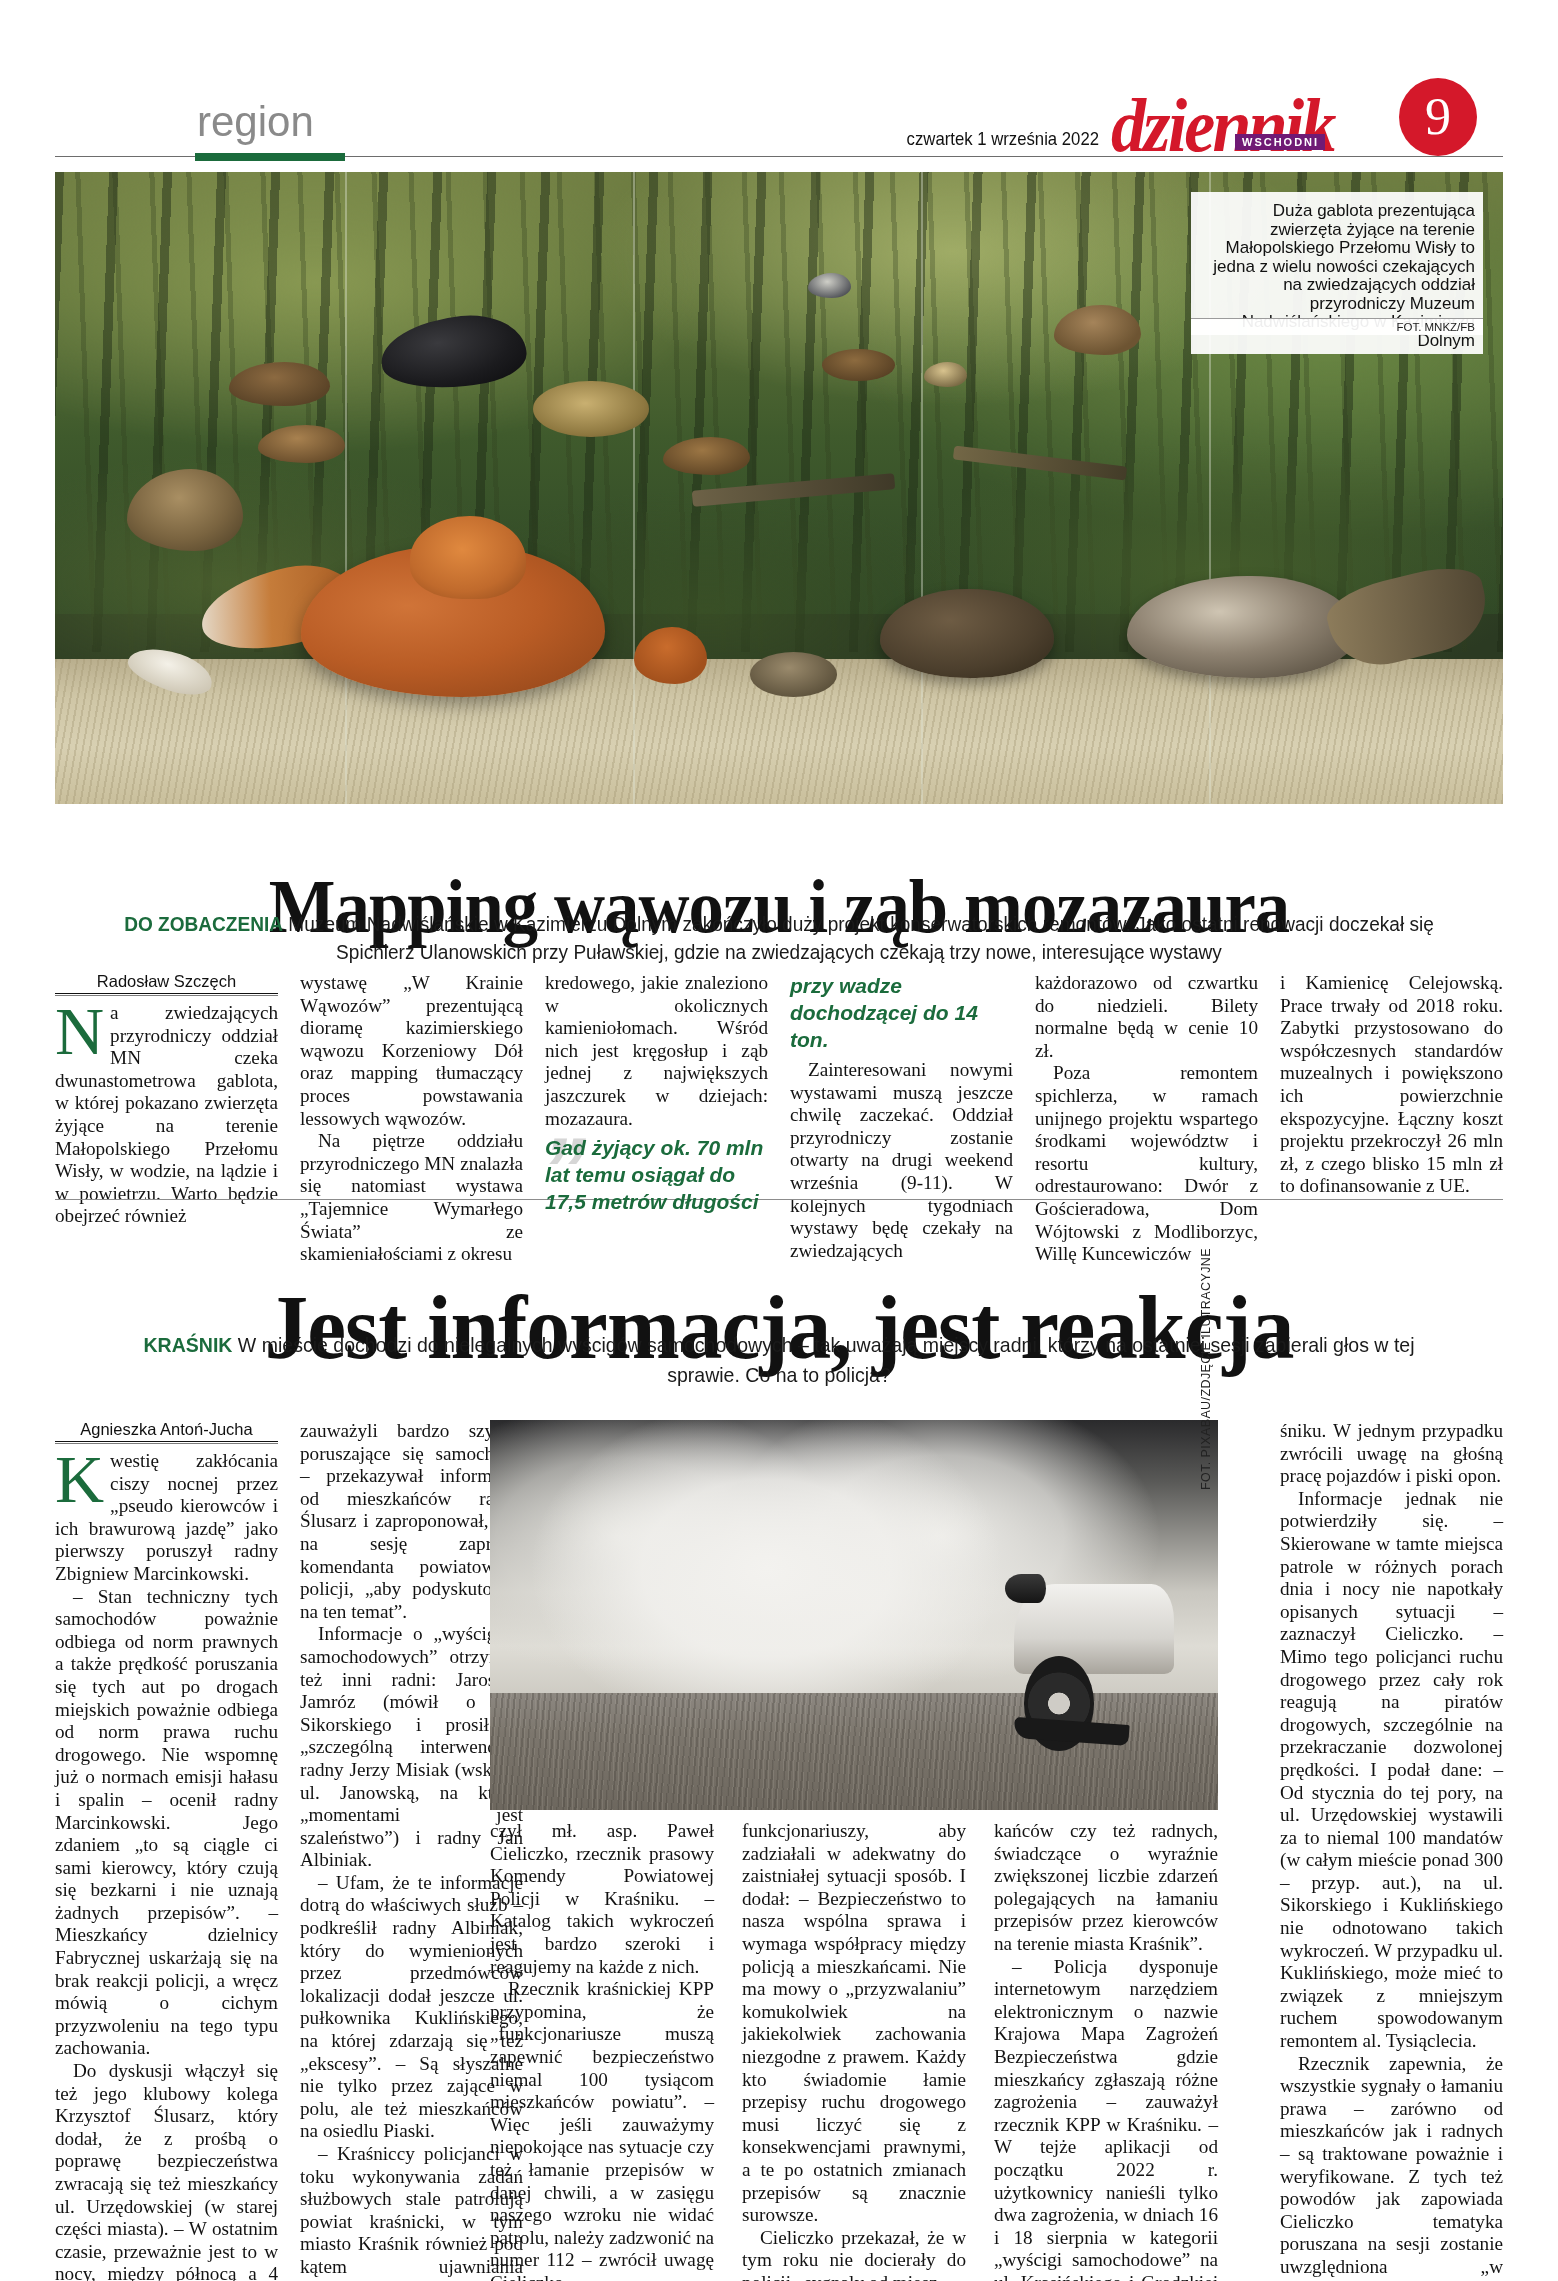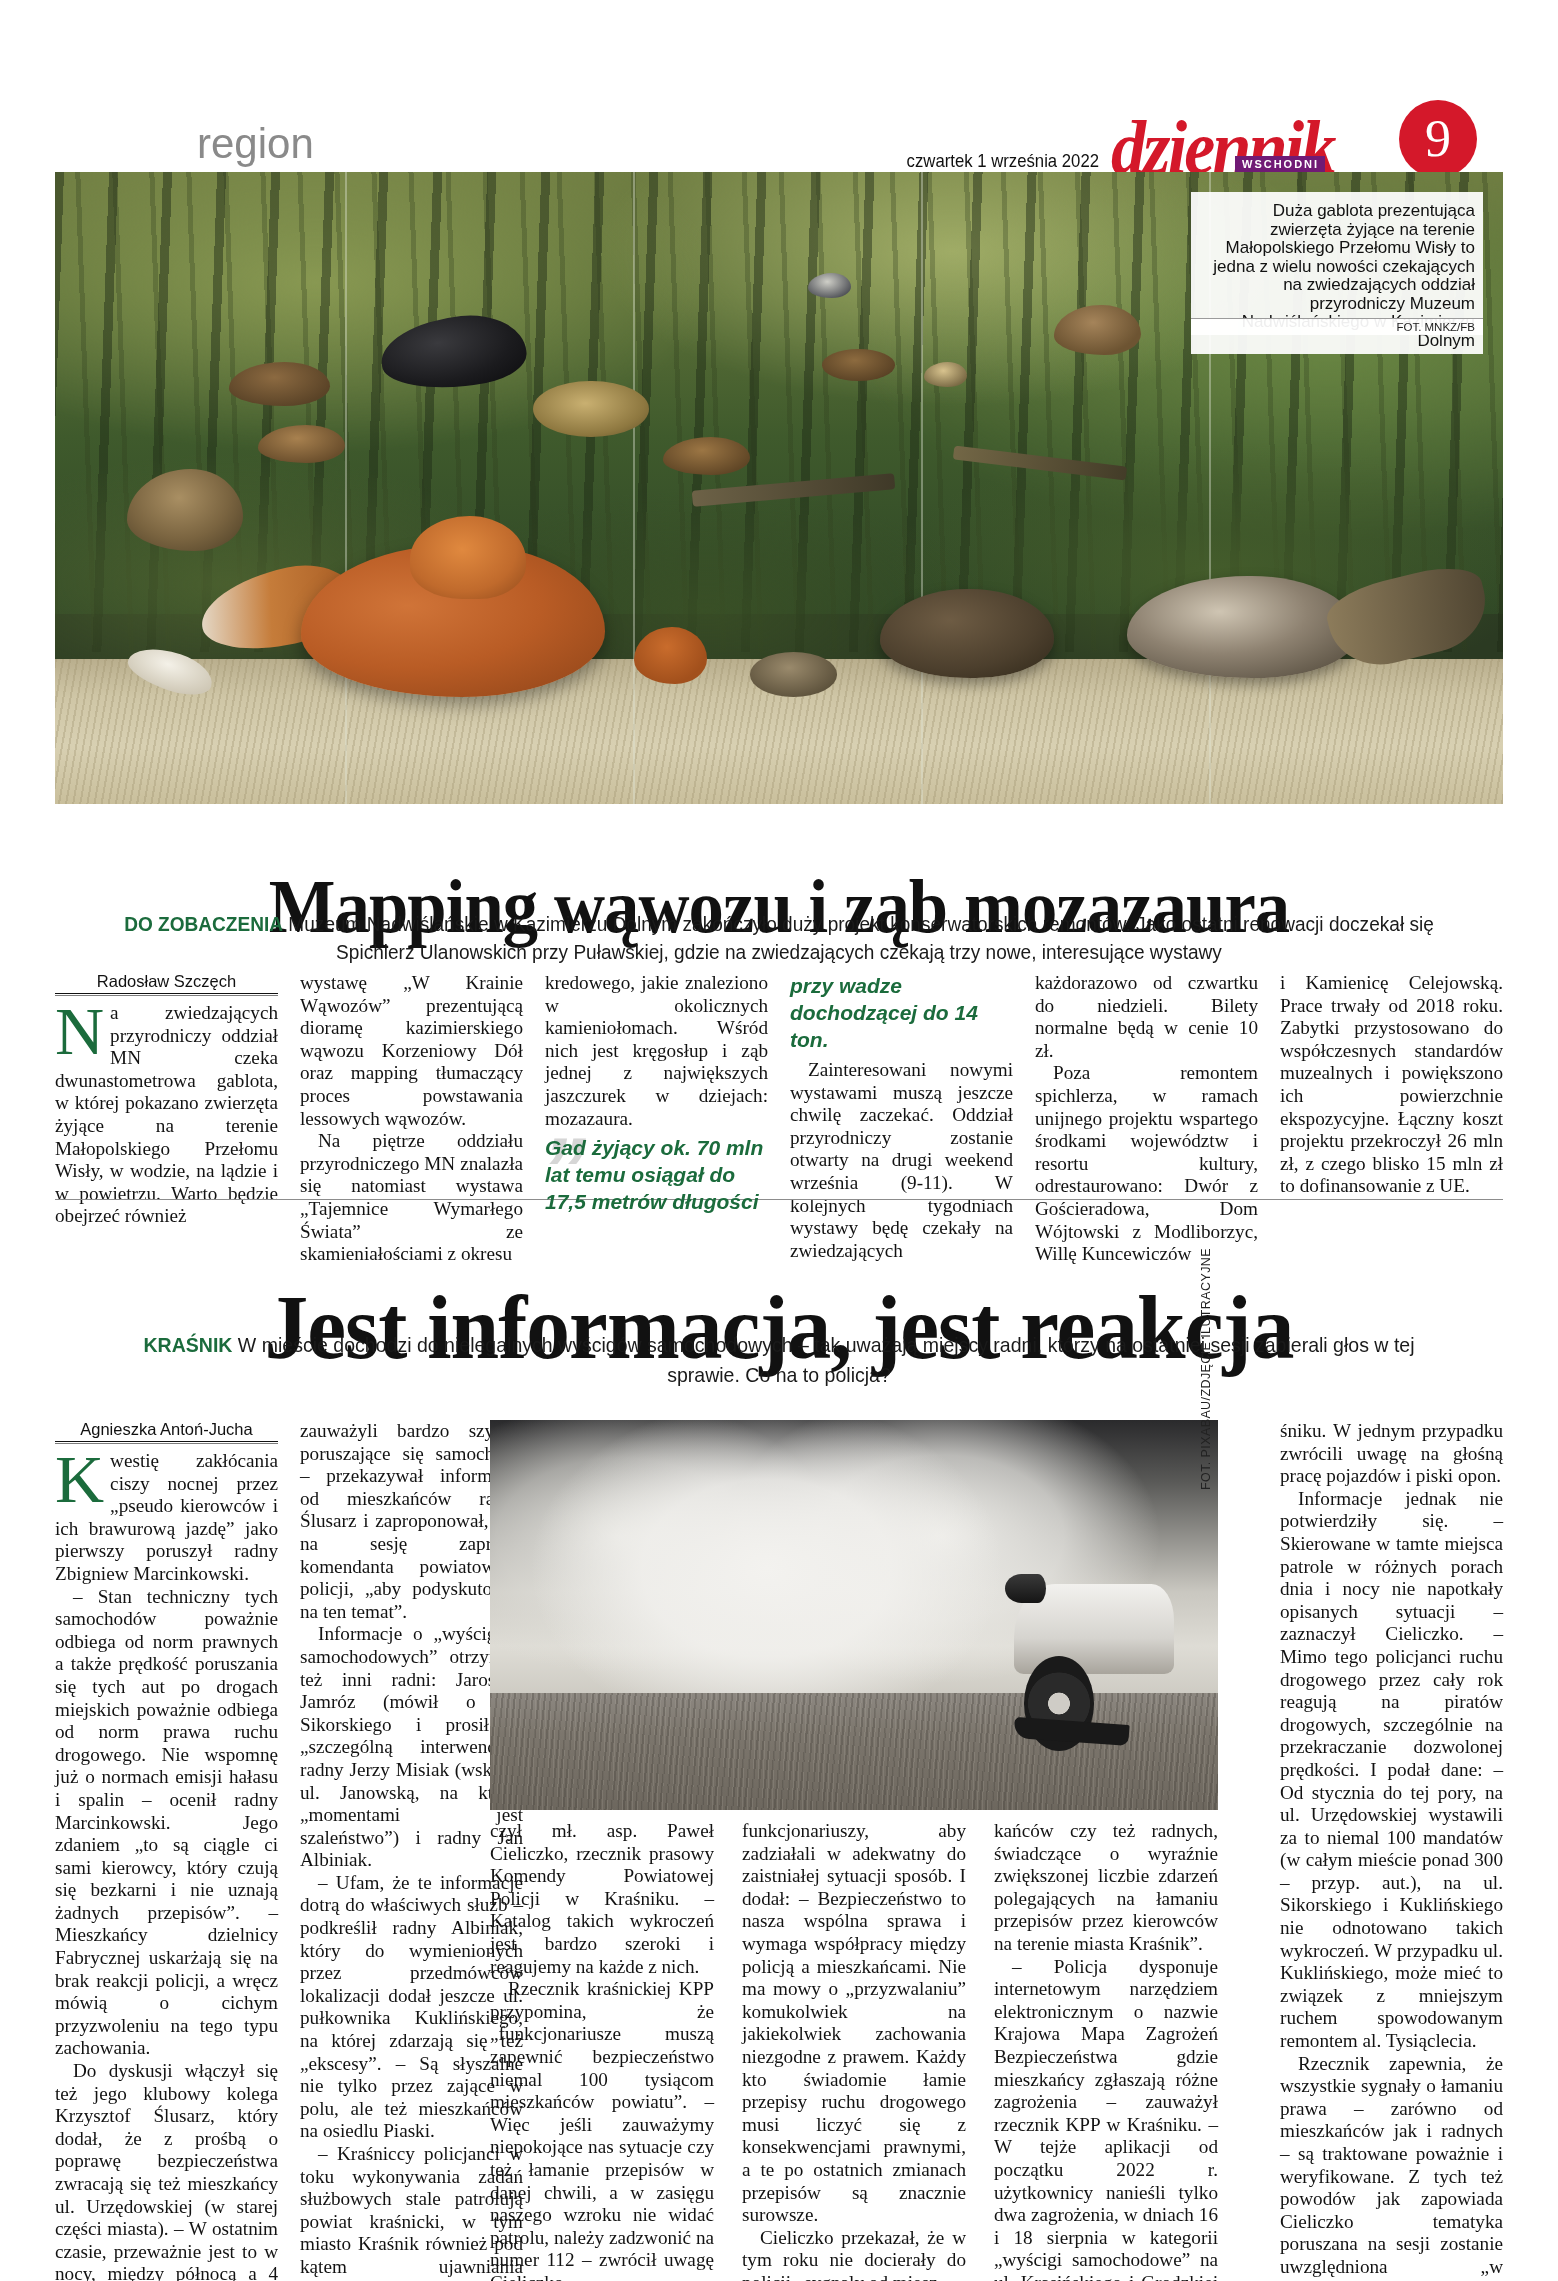--- a/index.html
+++ b/index.html
@@ -14,21 +14,21 @@
     background: #ffffff;
     font-family: "Liberation Serif", serif;
     overflow: hidden;
     box-sizing: border-box;
   }
 
   
   .masthead {
     position: absolute;
     left: 55px;
-    top: 118px;
+    top: 96px;
     width: 1448px;
     height: 62px;
   }
   .masthead .rule {
     position: absolute;
     left: 0;
     top: 60px;
     width: 1448px;
     height: 1px;
     background: #6d6d6d;

